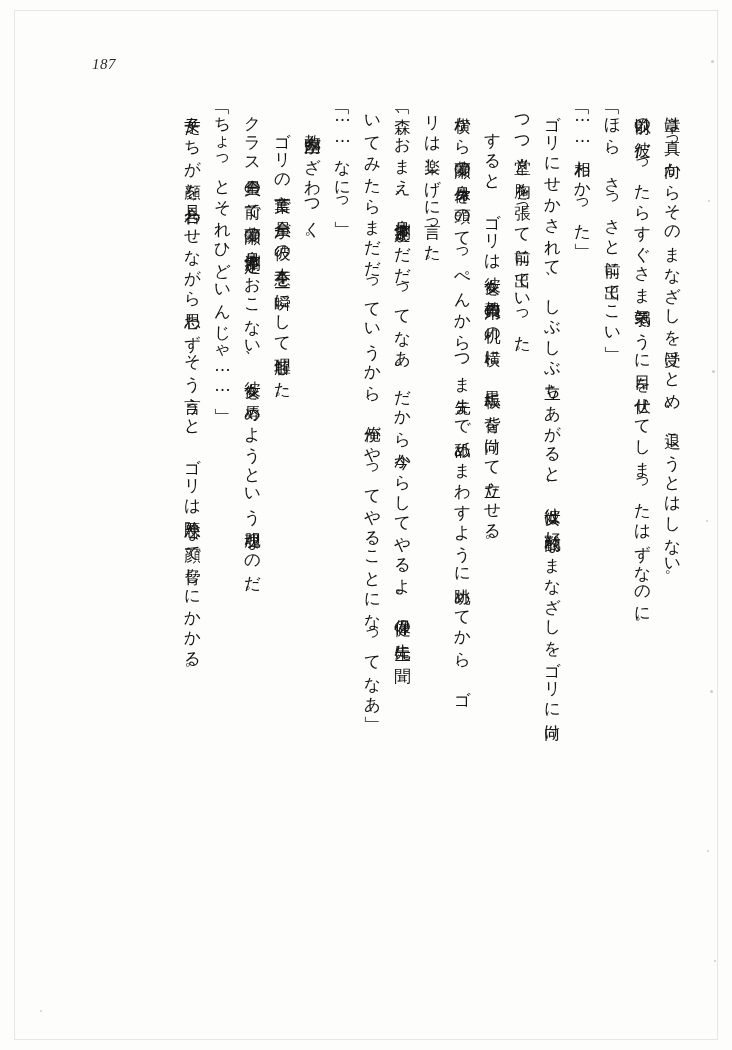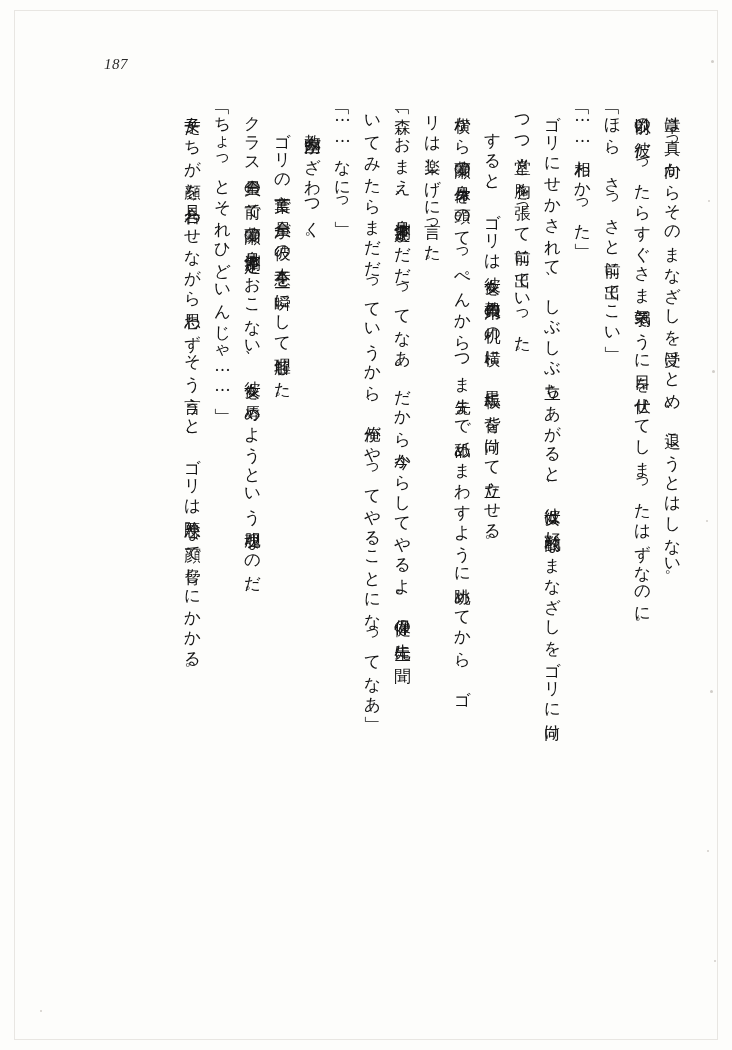--- a/index.html
+++ b/index.html
@@ -28,21 +28,21 @@
     left: 14px;
     top: 10px;
     right: 14px;
     bottom: 10px;
     border: 1px solid #e8e6e2;
     pointer-events: none;
   }
   .page-number {
     position: absolute;
     top: 56px;
-    left: 104px;
+    left: 92px;
     font-size: 15px;
     font-style: italic;
     font-family: "Liberation Serif", "DejaVu Serif", serif;
     color: #2a2a2a;
     letter-spacing: 0.5px;
   }
   .text-body {
     position: absolute;
     top: 104px;
     left: 60px;

